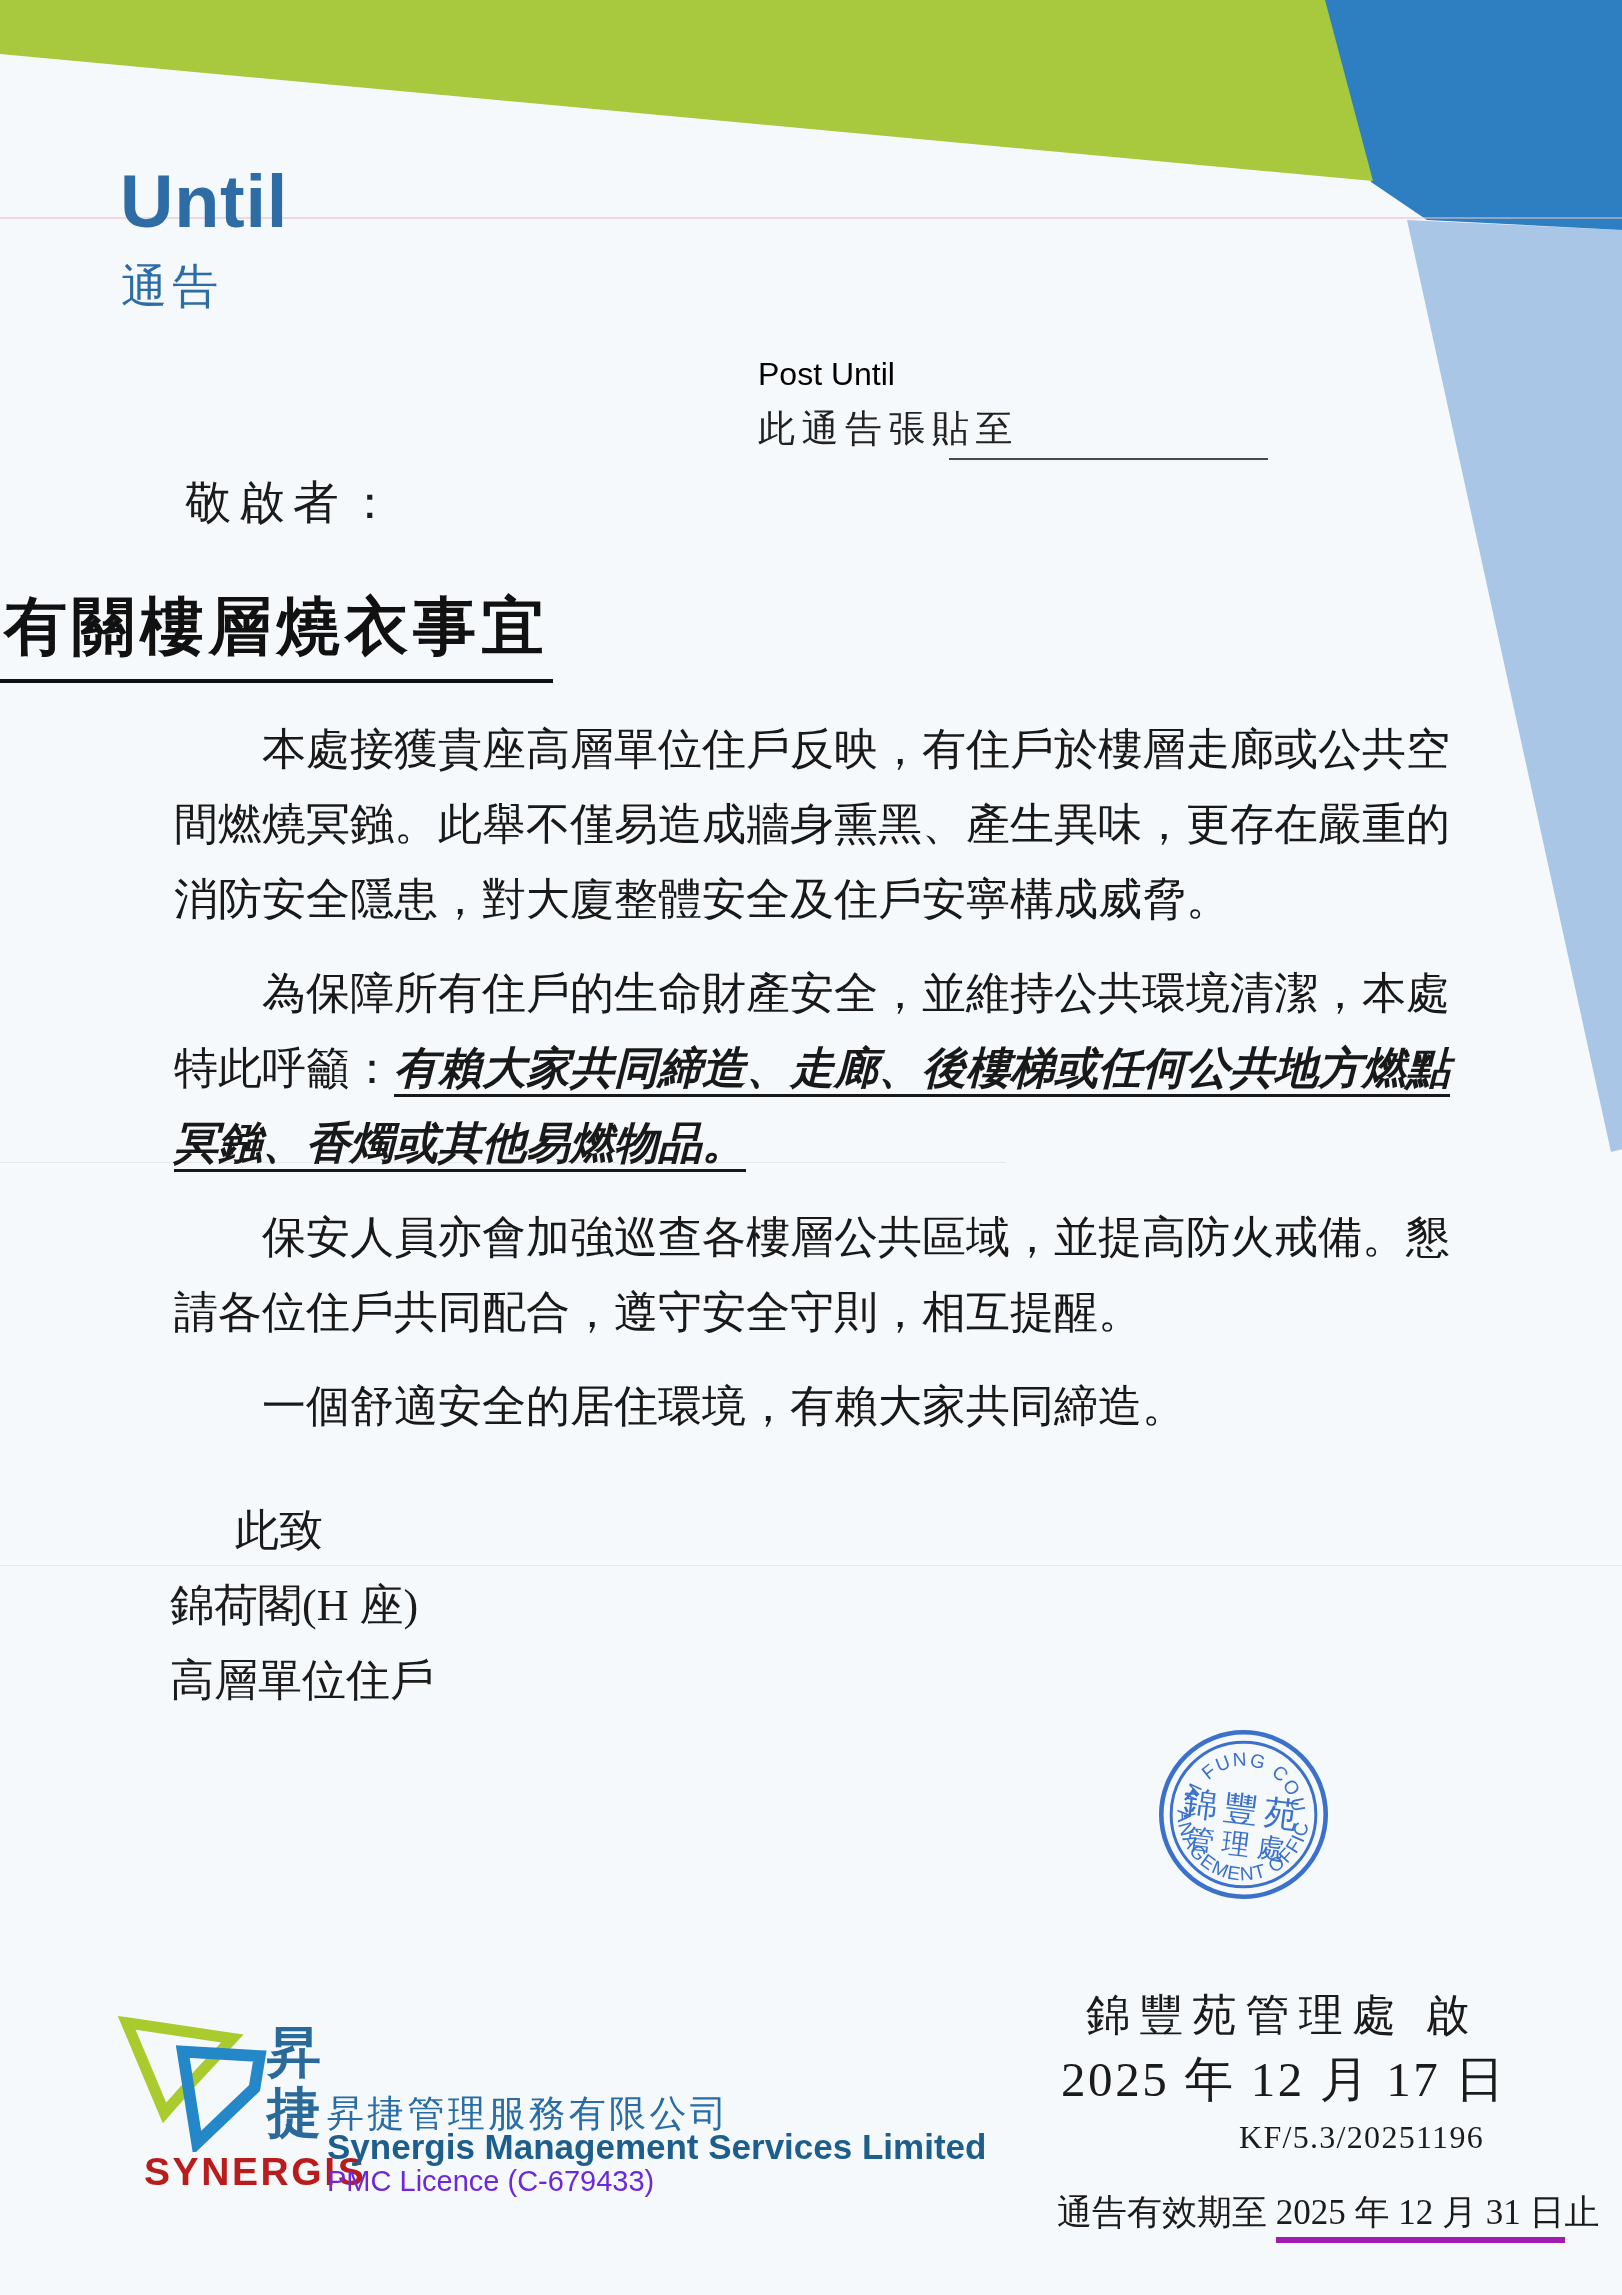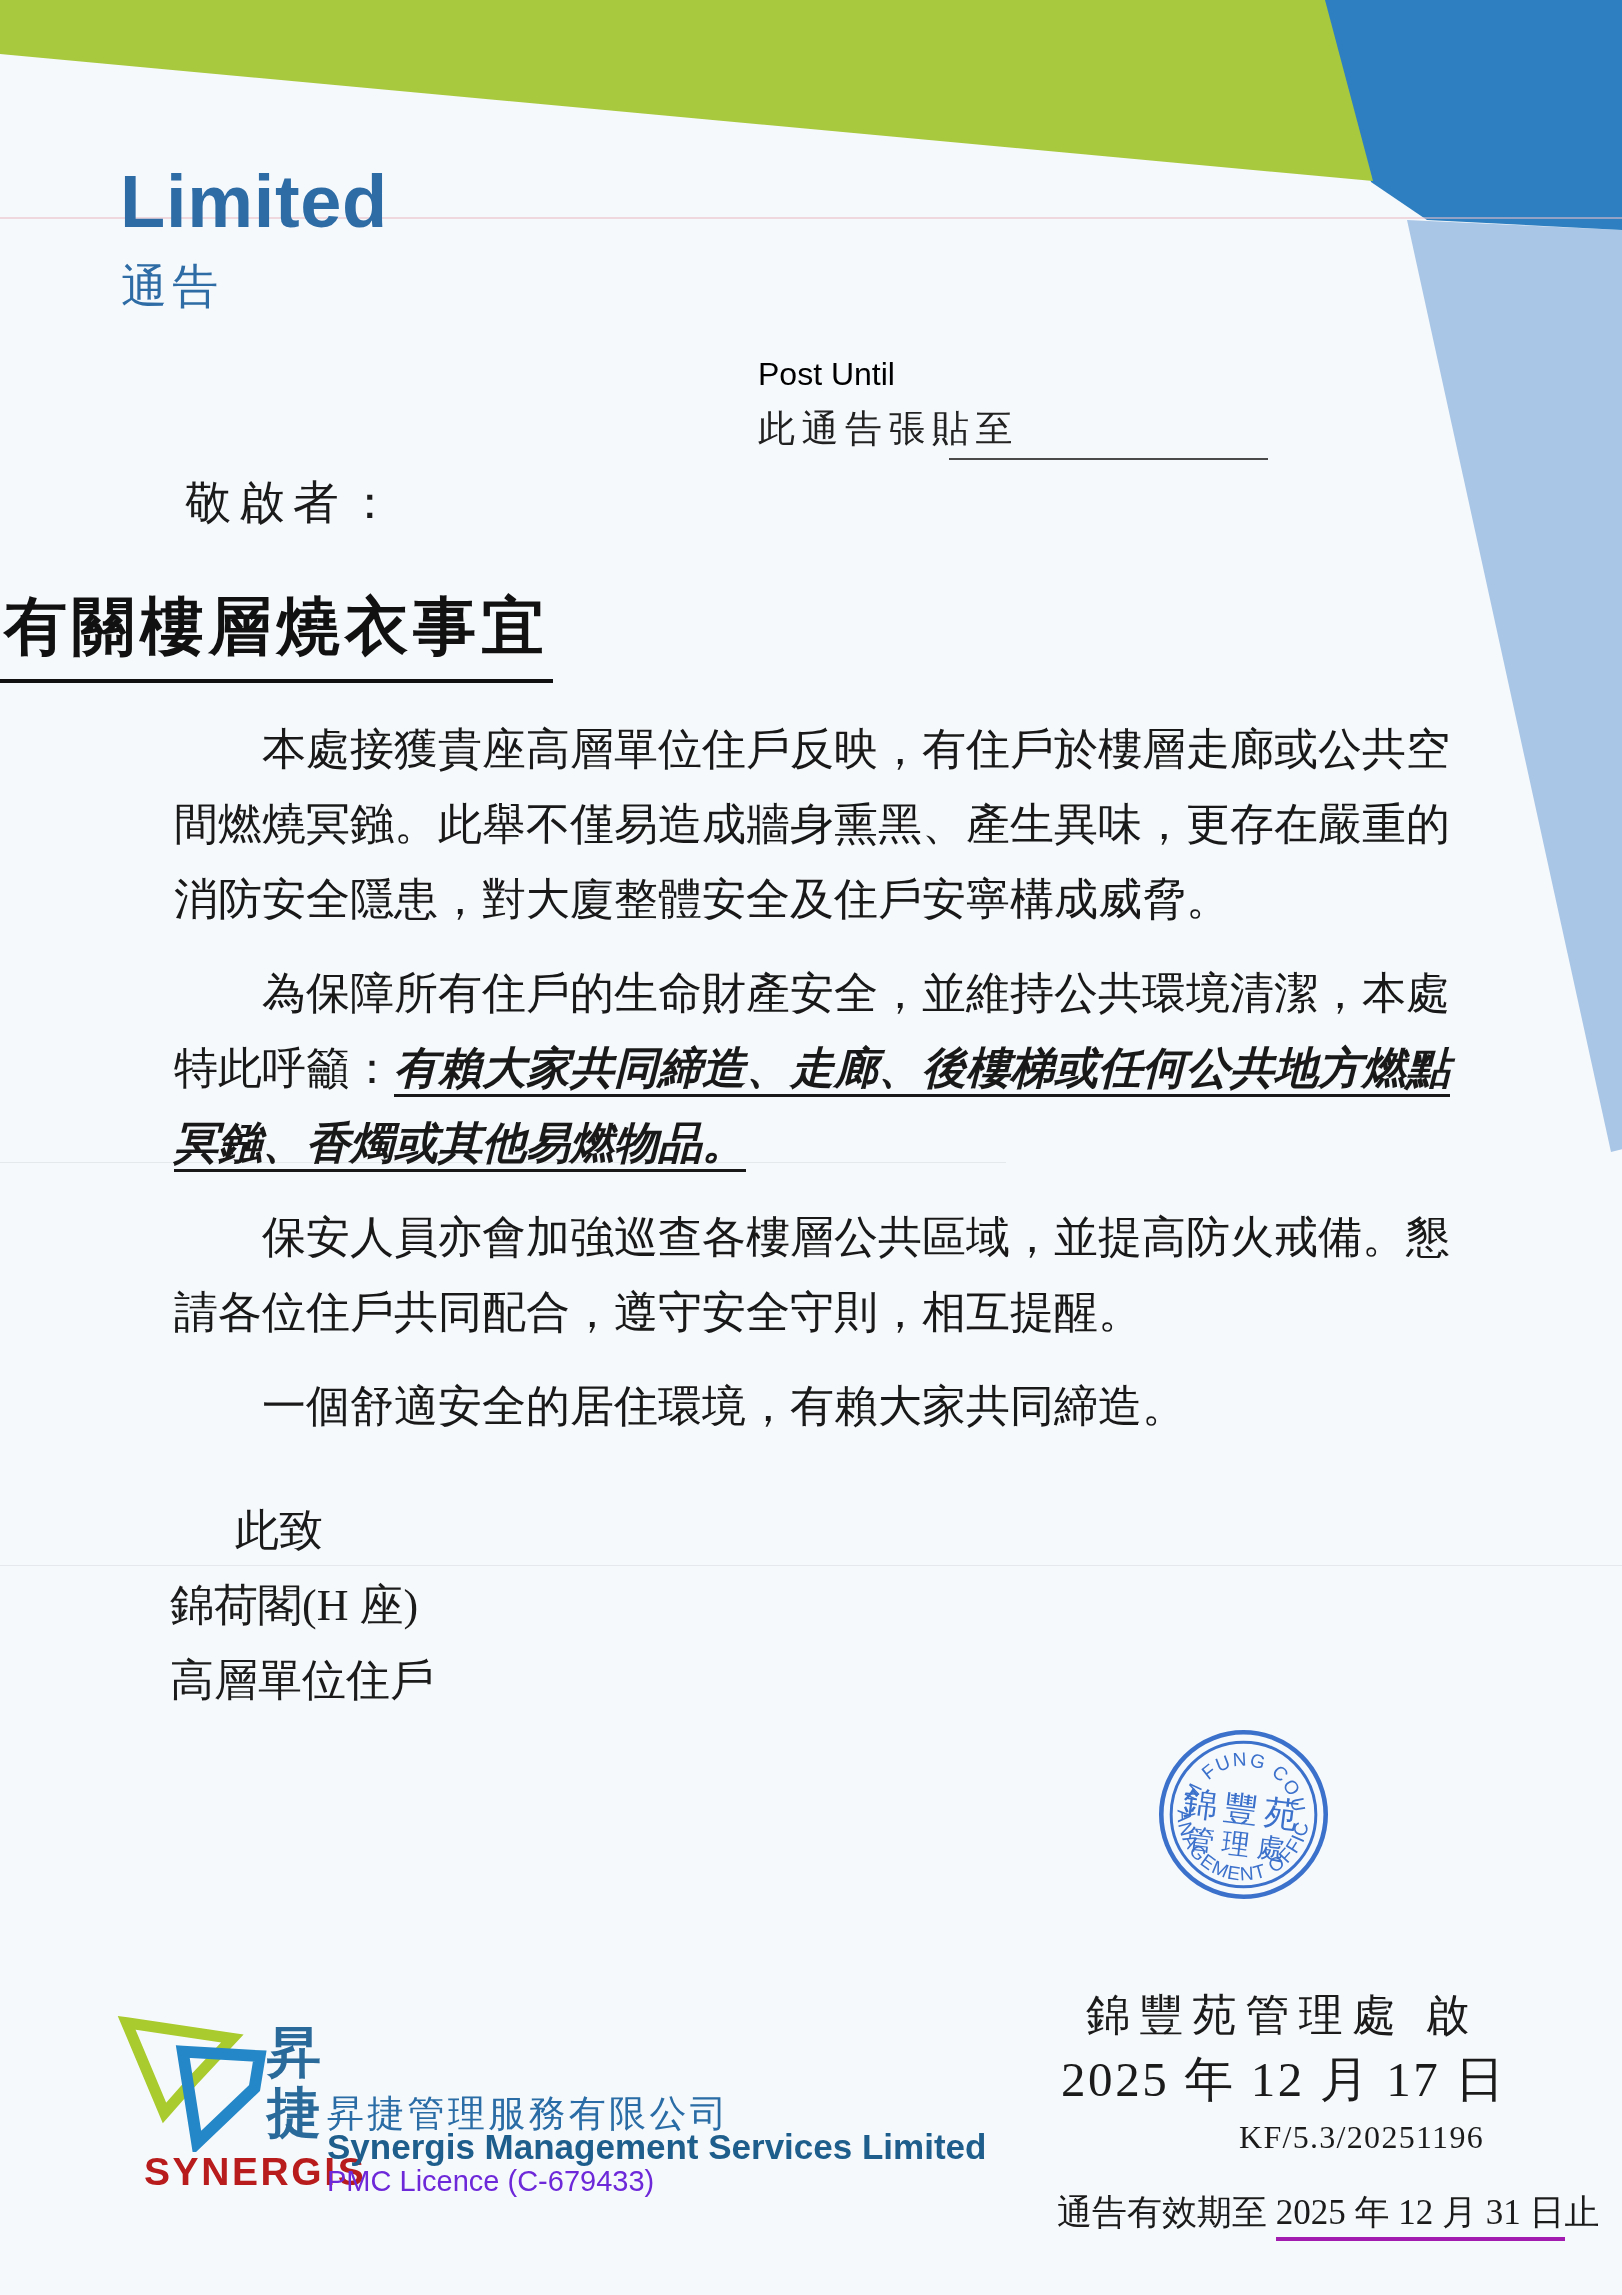--- a/index.html
+++ b/index.html
@@ -65,35 +65,35 @@
              font-size:39px;font-weight:600;letter-spacing:2.6px;color:#b91c1c;}
   .co-zh{position:absolute;left:327px;top:2089px;font-family:"Liberation Sans","DejaVu Sans",sans-serif;
          font-size:37px;color:#2a6da6;letter-spacing:3.3px;}
   .co-en{position:absolute;left:327px;top:2127px;font-family:"Liberation Sans","DejaVu Sans",sans-serif;
          font-size:35px;font-weight:bold;color:#1e5e8c;}
   .co-lic{position:absolute;left:327px;top:2165px;font-family:"Liberation Sans","DejaVu Sans",sans-serif;
           font-size:29px;color:#6d28d9;}
 
   
   .validity{position:absolute;left:1057px;top:2189px;font-size:35px;}
-  .validity .u{border-bottom:4px solid #a21caf;padding-bottom:4.6px;}
+  .validity .u{border-bottom:6px solid #a21caf;padding-bottom:4.6px;}
 </style>
 </head>
 <body>
 
 <div class="page">
 
   <div class="deco deco-lightblue"></div>
   <div class="deco deco-darkblue"></div>
   <div class="deco deco-green"></div>
   <div class="scanline pink"></div>
   <div class="scanline mid"></div>
   <div class="scanline low"></div>
 
-  <div class="h-en">Limited</div>
+  <div class="h-en">Until</div>
   <div class="h-zh">通告</div>
 
   <div class="post-en">Post Until</div>
   <div class="post-zh">此通告張貼至</div>
   <div class="post-line"></div>
 
   <div class="salutation">敬啟者：</div>
   <div class="title-wrap">
     <span class="title">有關樓層燒衣事宜</span>
   </div>

